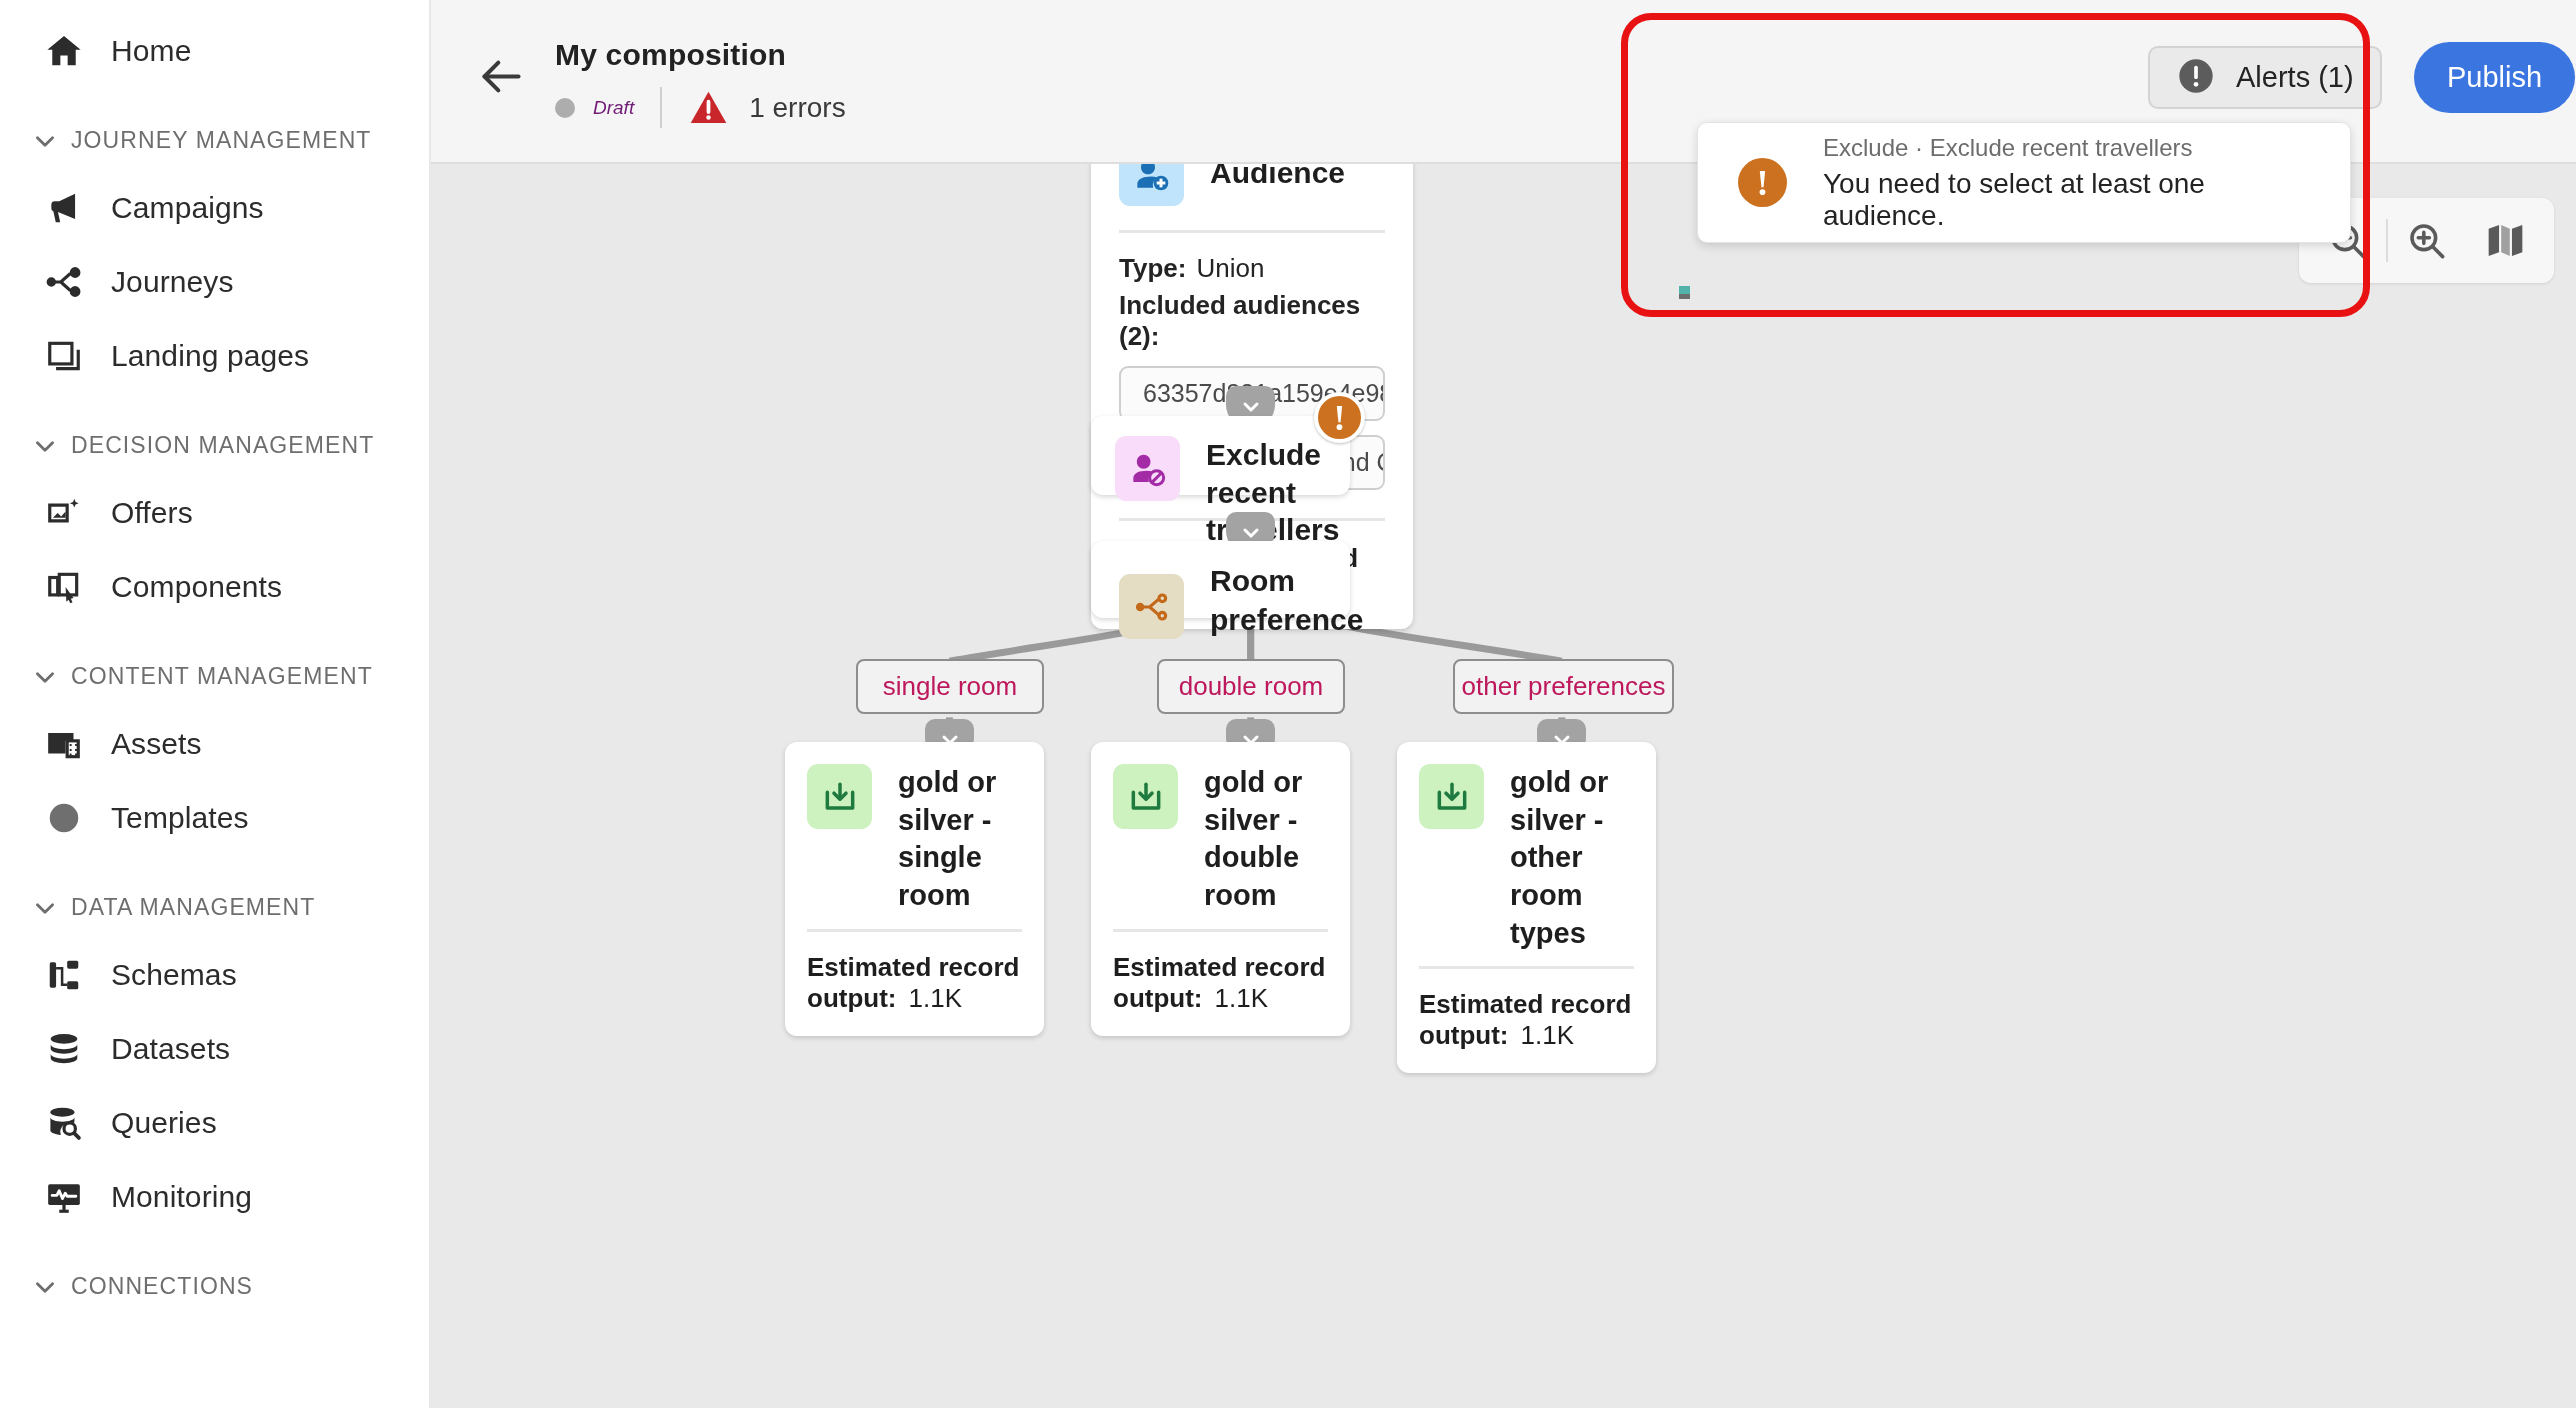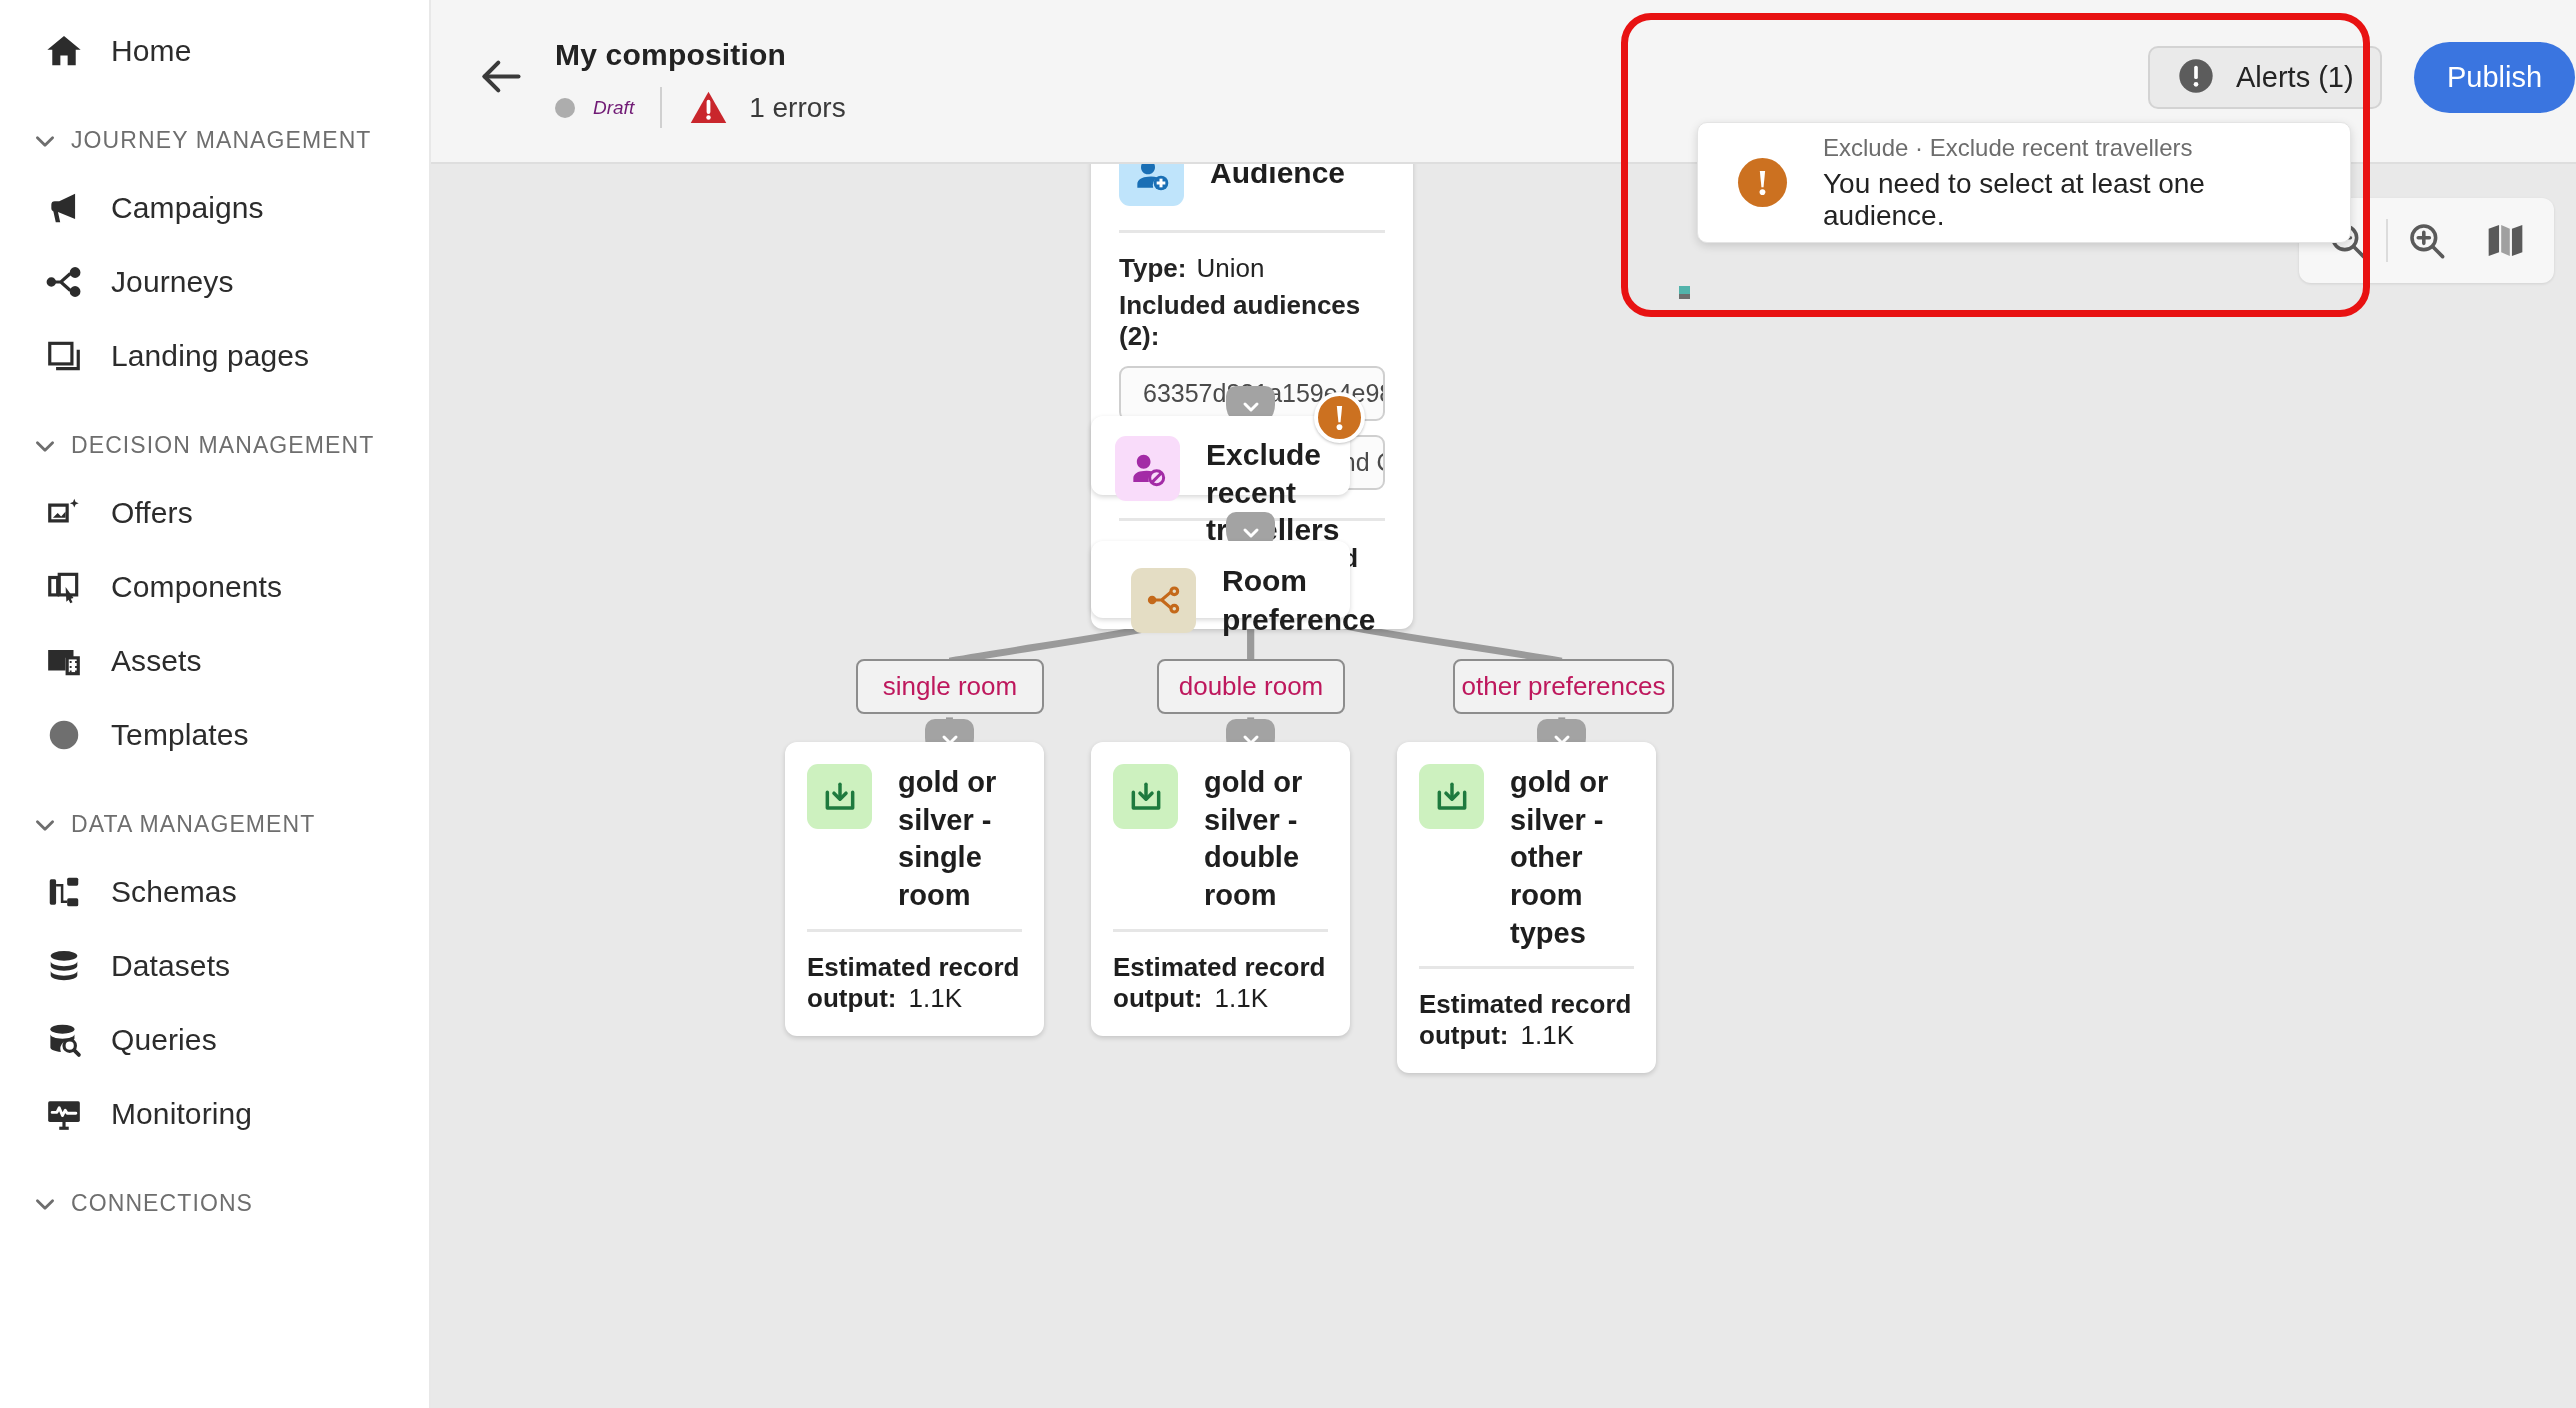--- a/index.html
+++ b/index.html
@@ -299,20 +299,28 @@
       <span class="nav-icon">
         <svg width="38" height="38" viewBox="0 0 24 24" fill="none" stroke="#2c2c2c" stroke-width="2">
             <rect x="3" y="6" width="5" height="11"></rect>
             <rect x="9" y="4" width="11" height="13"></rect>
             <path d="M13 12l5 7-1.7.4 1.1 2.2-1.4.7-1.1-2.2-1.4 1.2z" fill="#2c2c2c" stroke="none"></path>
           </svg>
       </span>
       <span class="label">Components</span>
     </div>
 
+    <div class="nav-group">
+      <span class="chev">
+        <svg width="26" height="26" viewBox="0 0 24 24" fill="none" stroke="#6e6e6e" stroke-width="2.6" stroke-linecap="round" stroke-linejoin="round">
+            <polyline points="5,9 12,16 19,9"></polyline>
+          </svg>
+      </span>
+      <span class="gtitle">CONTENT MANAGEMENT</span>
+    </div>
 
     <div class="nav-item">
       <span class="nav-icon">
         <svg width="38" height="38" viewBox="0 0 24 24" fill="#2c2c2c">
             <path d="M2 5h16v5h-5v8H2z"></path>
             <rect x="14" y="10" width="7" height="10" fill="none" stroke="#2c2c2c" stroke-width="2"></rect>
             <path d="M15.6 12h1.2v1.2h-1.2zM15.6 15.2h1.2v1.2h-1.2zM15.6 18h1.2v1.2h-1.2zM19 12h1.2v1.2H19zM19 15.2h1.2v1.2H19zM19 18h1.2v1.2H19z"></path>
           </svg>
       </span>
       <span class="label">Assets</span>
@@ -516,21 +524,21 @@
       <div class="warn-badge" style="left:223px; top:-24px;">!</div>
     </div>
 
     <div class="connector" style="left:795px; top:348px;">
       <svg width="24" height="24" viewBox="0 0 24 24" fill="none" stroke="#fff" stroke-width="3" stroke-linecap="round" stroke-linejoin="round">
           <polyline points="6,9 12,15 18,9"></polyline>
         </svg>
     </div>
 
     <div class="node" style="left:660px; top:377px; width:259px; height:77px;">
-      <div class="node-head" style="padding:20px 40px; align-items:center;">
+      <div class="node-head" style="padding:20px 28px; align-items:flex-end;">
         <span class="tile tile-split">
           <svg width="38" height="38" viewBox="0 0 24 24" fill="none" stroke="#c4691a" stroke-width="2">
               <circle cx="4.5" cy="12" r="1.7" fill="#c4691a"></circle>
               <circle cx="18.5" cy="6.5" r="2.1"></circle>
               <circle cx="18.5" cy="17.5" r="2.1"></circle>
               <path d="M6.3 12h4.2l5.8-5M10.5 12l5.8 5"></path>
             </svg>
         </span>
         <span class="node-title" style="padding-top:0;">Room preference</span>
       </div>

